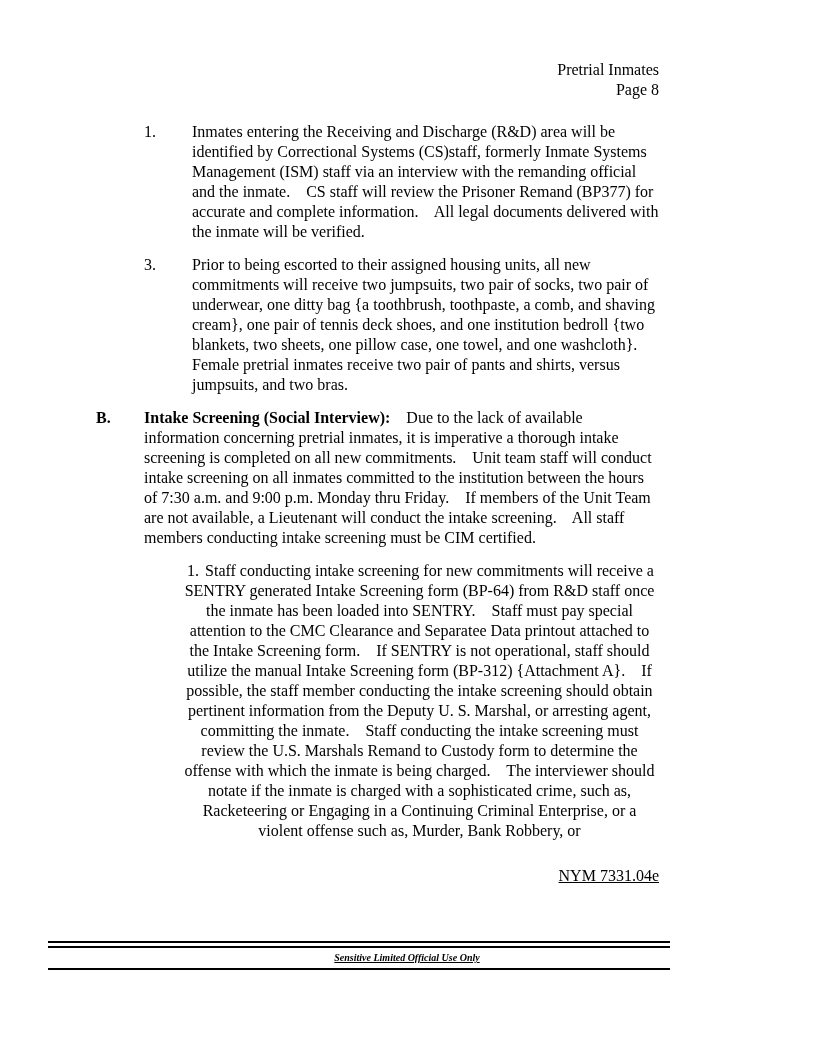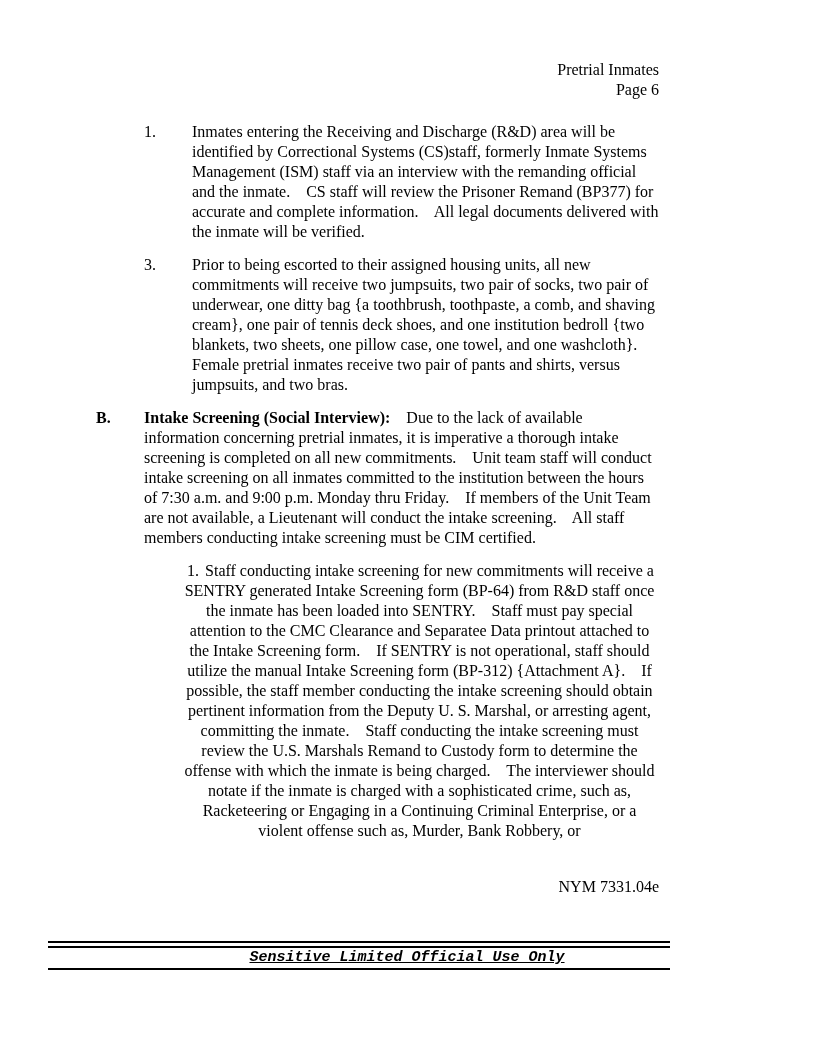--- a/index.html
+++ b/index.html
@@ -51,61 +51,61 @@
   .lvl2b { margin-left: 84px; text-align: center; }
   .lvl2b .marker {
     display: inline-block;
     width: 24px;
     margin-left: -4px;
     white-space: pre;
   }
   .bold { font-weight: bold; }
   .doc-number {
     text-align: right;
-    margin-top: 36px;
+    margin-top: 25px;
     margin-left: 48px;
+    text-decoration: underline;
   }
   .footer-band {
     position: absolute;
     left: 48px;
     top: 941px;
     width: 622px;
   }
   .rule-double {
     height: 3px;
     border-top: 2px solid #000000;
     border-bottom: 2px solid #000000;
   }
   .classification {
     text-align: center;
     padding-left: 96px; 
-    font-size: 15px;
+    font-size: 10px;
     line-height: 18px;
     padding-top: 1px;
     padding-bottom: 1px;
-    font-family: Liberation Mono, monospace;
   }
   .classification span {
     font-weight: bold;
     font-style: italic;
     text-decoration: underline;
   }
   .rule-single {
     border-top: 2px solid #000000;
   }
 </style>
 </head>
 <body>
 
 <div class="page">
   <div class="content">
 
     <div class="header-right">
       <div>Pretrial Inmates</div>
-      <div>Page 6</div>
+      <div>Page 8</div>
     </div>
 
 
     <p class="para lvl2"><span class="marker">1.</span><span>Inmates entering the Receiving and Discharge (R&amp;D) area will be identified by Correctional Systems (CS)staff, formerly Inmate Systems Management (ISM) staff via an interview with the remanding official and the inmate.    CS staff will review the Prisoner Remand (BP377) for accurate and complete information.    All legal documents delivered with the inmate will be verified.</span></p>
 
 
     <p class="para lvl2"><span class="marker">3.</span><span>Prior to being escorted to their assigned housing units, all new commitments will receive two jumpsuits, two pair of socks, two pair of underwear, one ditty bag {a toothbrush, toothpaste, a comb, and shaving cream}, one pair of tennis deck shoes, and one institution bedroll {two blankets, two sheets, one pillow case, one towel, and one washcloth}.    Female pretrial inmates receive two pair of pants and shirts, versus jumpsuits, and two bras.</span></p>
 
     <p class="para lvl1"><span class="marker bold">B.</span><span class="bold">Intake Screening (Social Interview):</span><span>    Due to the lack of available information concerning pretrial inmates, it is imperative a thorough intake screening is completed on all new commitments.    Unit team staff will conduct intake screening on all inmates committed to the institution between the hours of 7:30 a.m. and 9:00 p.m. Monday thru Friday.    If members of the Unit Team are not available, a Lieutenant will conduct the intake screening.    All staff members conducting intake screening must be CIM certified.</span></p>
 

